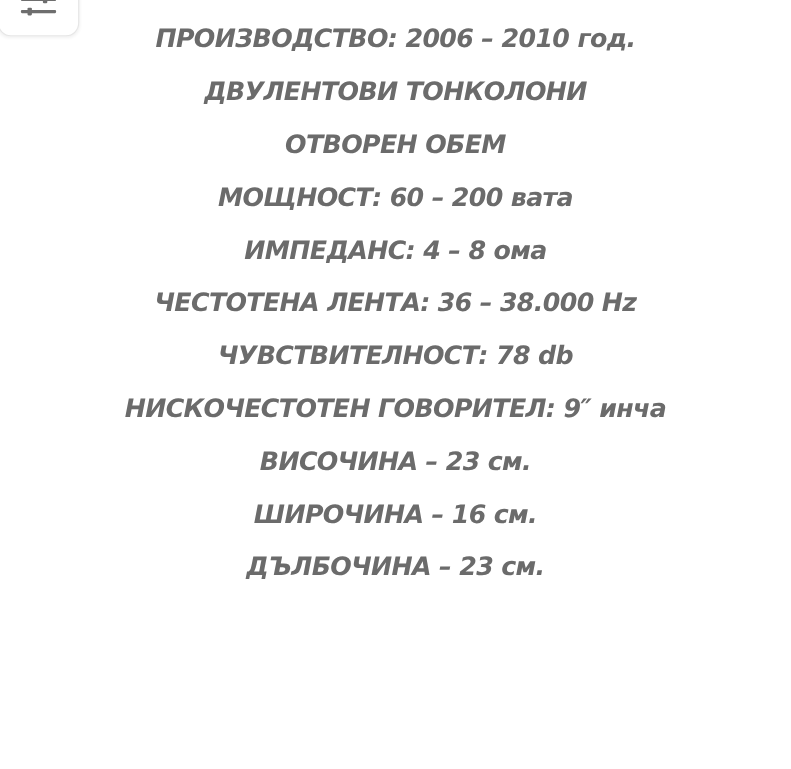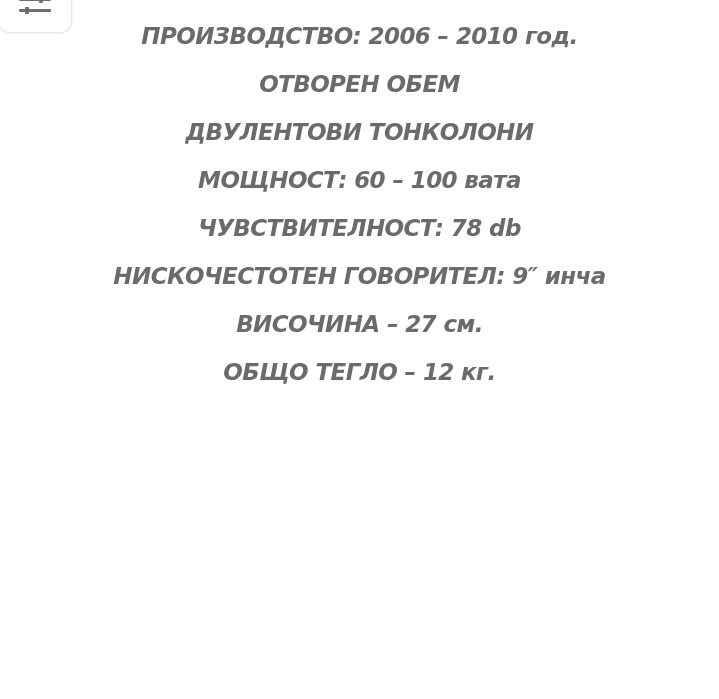--- a/index.html
+++ b/index.html
@@ -76,20 +76,23 @@
   <div class="filter-icon">
     <div class="bar" style="top:0px;"></div>
     <div class="knob" style="left:20px; top:-2px;"></div>
     <div class="bar" style="top:11px;"></div>
     <div class="knob" style="left:6px; top:9px;"></div>
   </div>
 </div>
 
 <ul class="specs">
   <li class="spec-line">ПРОИЗВОДСТВО: 2006 – 2010 год.</li>
+  <li class="spec-line">ДВУЛЕНТОВИ ТОНКОЛОНИ</li>
   <li class="spec-line">ОТВОРЕН ОБЕМ</li>
-  <li class="spec-line">ДВУЛЕНТОВИ ТОНКОЛОНИ</li>
-  <li class="spec-line">МОЩНОСТ: 60 – 100 вата</li>
+  <li class="spec-line">МОЩНОСТ: 60 – 200 вата</li>
+  <li class="spec-line">ИМПЕДАНС: 4 – 8 ома</li>
+  <li class="spec-line">ЧЕСТОТЕНА ЛЕНТА: 36 – 38.000 Hz</li>
   <li class="spec-line">ЧУВСТВИТЕЛНОСТ: 78 db</li>
   <li class="spec-line">НИСКОЧЕСТОТЕН ГОВОРИТЕЛ: 9″ инча</li>
-  <li class="spec-line">ВИСОЧИНА – 27 см.</li>
-  <li class="spec-line">ОБЩО ТЕГЛО – 12 кг.</li>
+  <li class="spec-line">ВИСОЧИНА – 23 см.</li>
+  <li class="spec-line">ШИРОЧИНА – 16 см.</li>
+  <li class="spec-line">ДЪЛБОЧИНА – 23 см.</li>
 </ul>
 
 </body></html>

